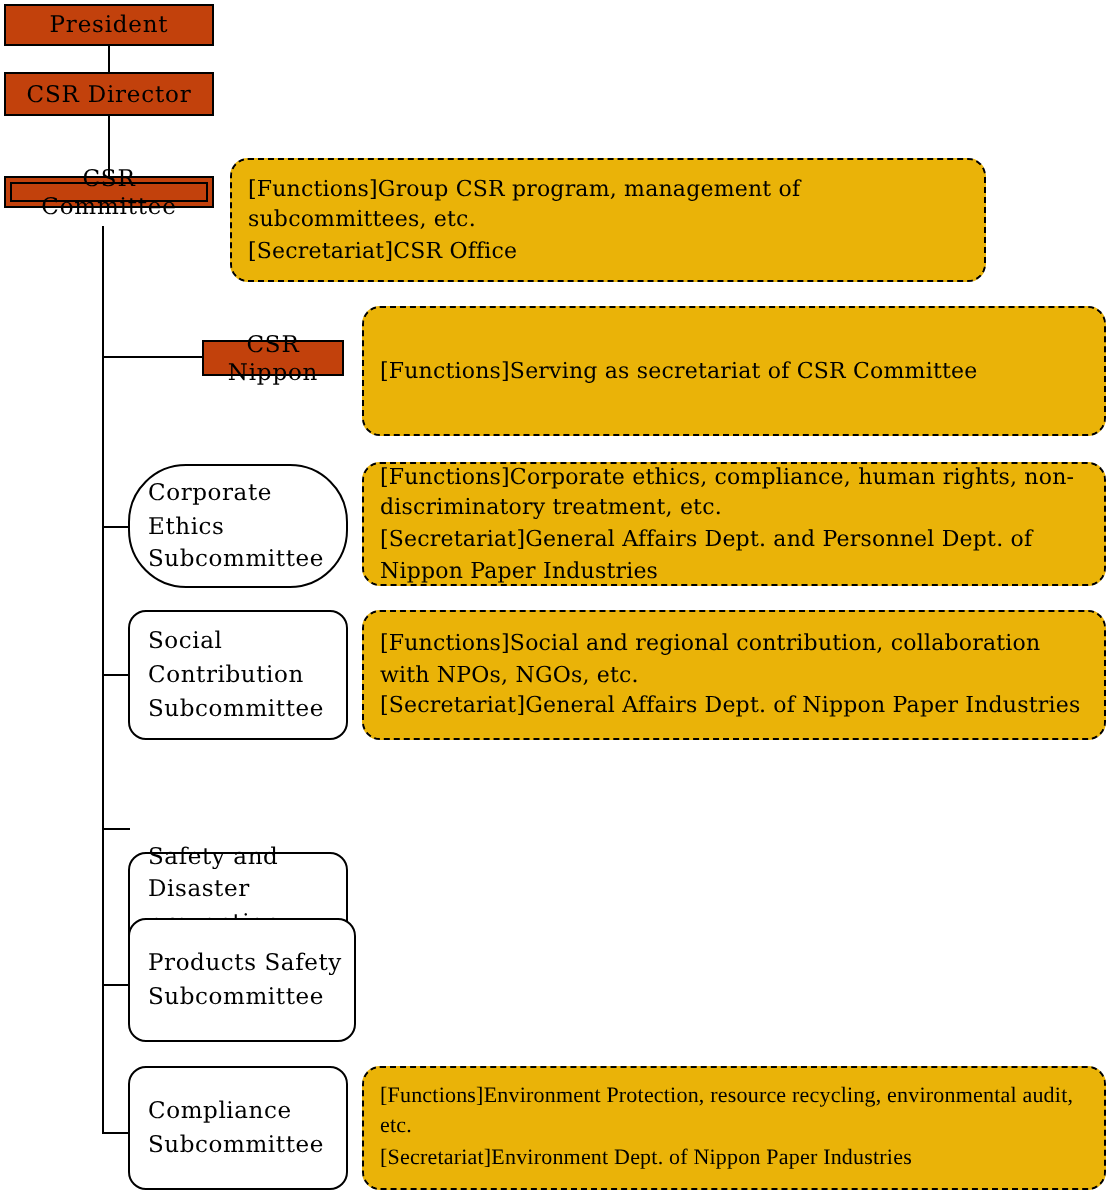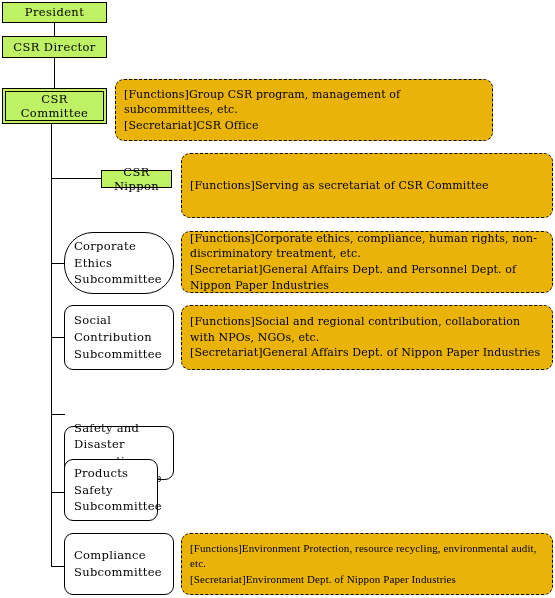--- a/index.html
+++ b/index.html
@@ -24,21 +24,21 @@
     position: absolute;
     background: #000000;
   }
   .vline { width: 1px; }
   .hline { height: 1px; }
 
   
   .box {
     position: absolute;
     border: 1px solid #000000;
-    background: #bef264;
+    background: #c2410c;
     box-sizing: border-box;
     display: flex;
     align-items: center;
     justify-content: center;
     text-align: center;
     font-size: 11.5px;
     line-height: 1.25;
     letter-spacing: 0.4px;
   }
   
@@ -105,21 +105,21 @@
   <div class="line hline" style="left:51px; top:566px; width:14px;"></div>
 
   <div class="box" style="left:2px; top:2px; width:105px; height:21px;">
     <span>President</span>
   </div>
 
   <div class="box" style="left:2px; top:36px; width:105px; height:22px;">
     <span>CSR Director</span>
   </div>
 
-  <div class="box double" style="left:2px; top:88px; width:105px; height:36px;">
+  <div class="box double" style="left:2px; top:88px; width:105px; height:16px;">
     <span class="inner">
       <span>CSR Committee</span>
     </span>
   </div>
 
   <div class="descbox" style="left:115px; top:79px; width:378px; height:62px;">
     <span>[Functions]Group CSR program, management of subcommittees, etc.
 [Secretariat]CSR Office</span>
   </div>
 
@@ -150,21 +150,21 @@
 [Secretariat]General Affairs Dept. of Nippon Paper Industries</span>
   </div>
 
   <div class="subbox" style="left:64px; top:381px; width:110px; height:54px;margin-top:45px;">
     <span>Safety and
 Disaster
 prevention
 Subcommittee</span>
   </div>
 
-  <div class="subbox" style="left:64px; top:459px; width:94px; height:62px;">
+  <div class="subbox" style="left:64px; top:459px; width:114px; height:62px;">
     <span>Products Safety
 Subcommittee</span>
   </div>
 
   <div class="subbox" style="left:64px; top:533px; width:110px; height:62px;">
     <span>Compliance
 Subcommittee</span>
   </div>
   <div class="descbox" style="left:181px; top:533px; width:372px; height:62px;font-family:Liberation Serif, serif;">
     <span>[Functions]Environment Protection, resource recycling, environmental audit, etc.

